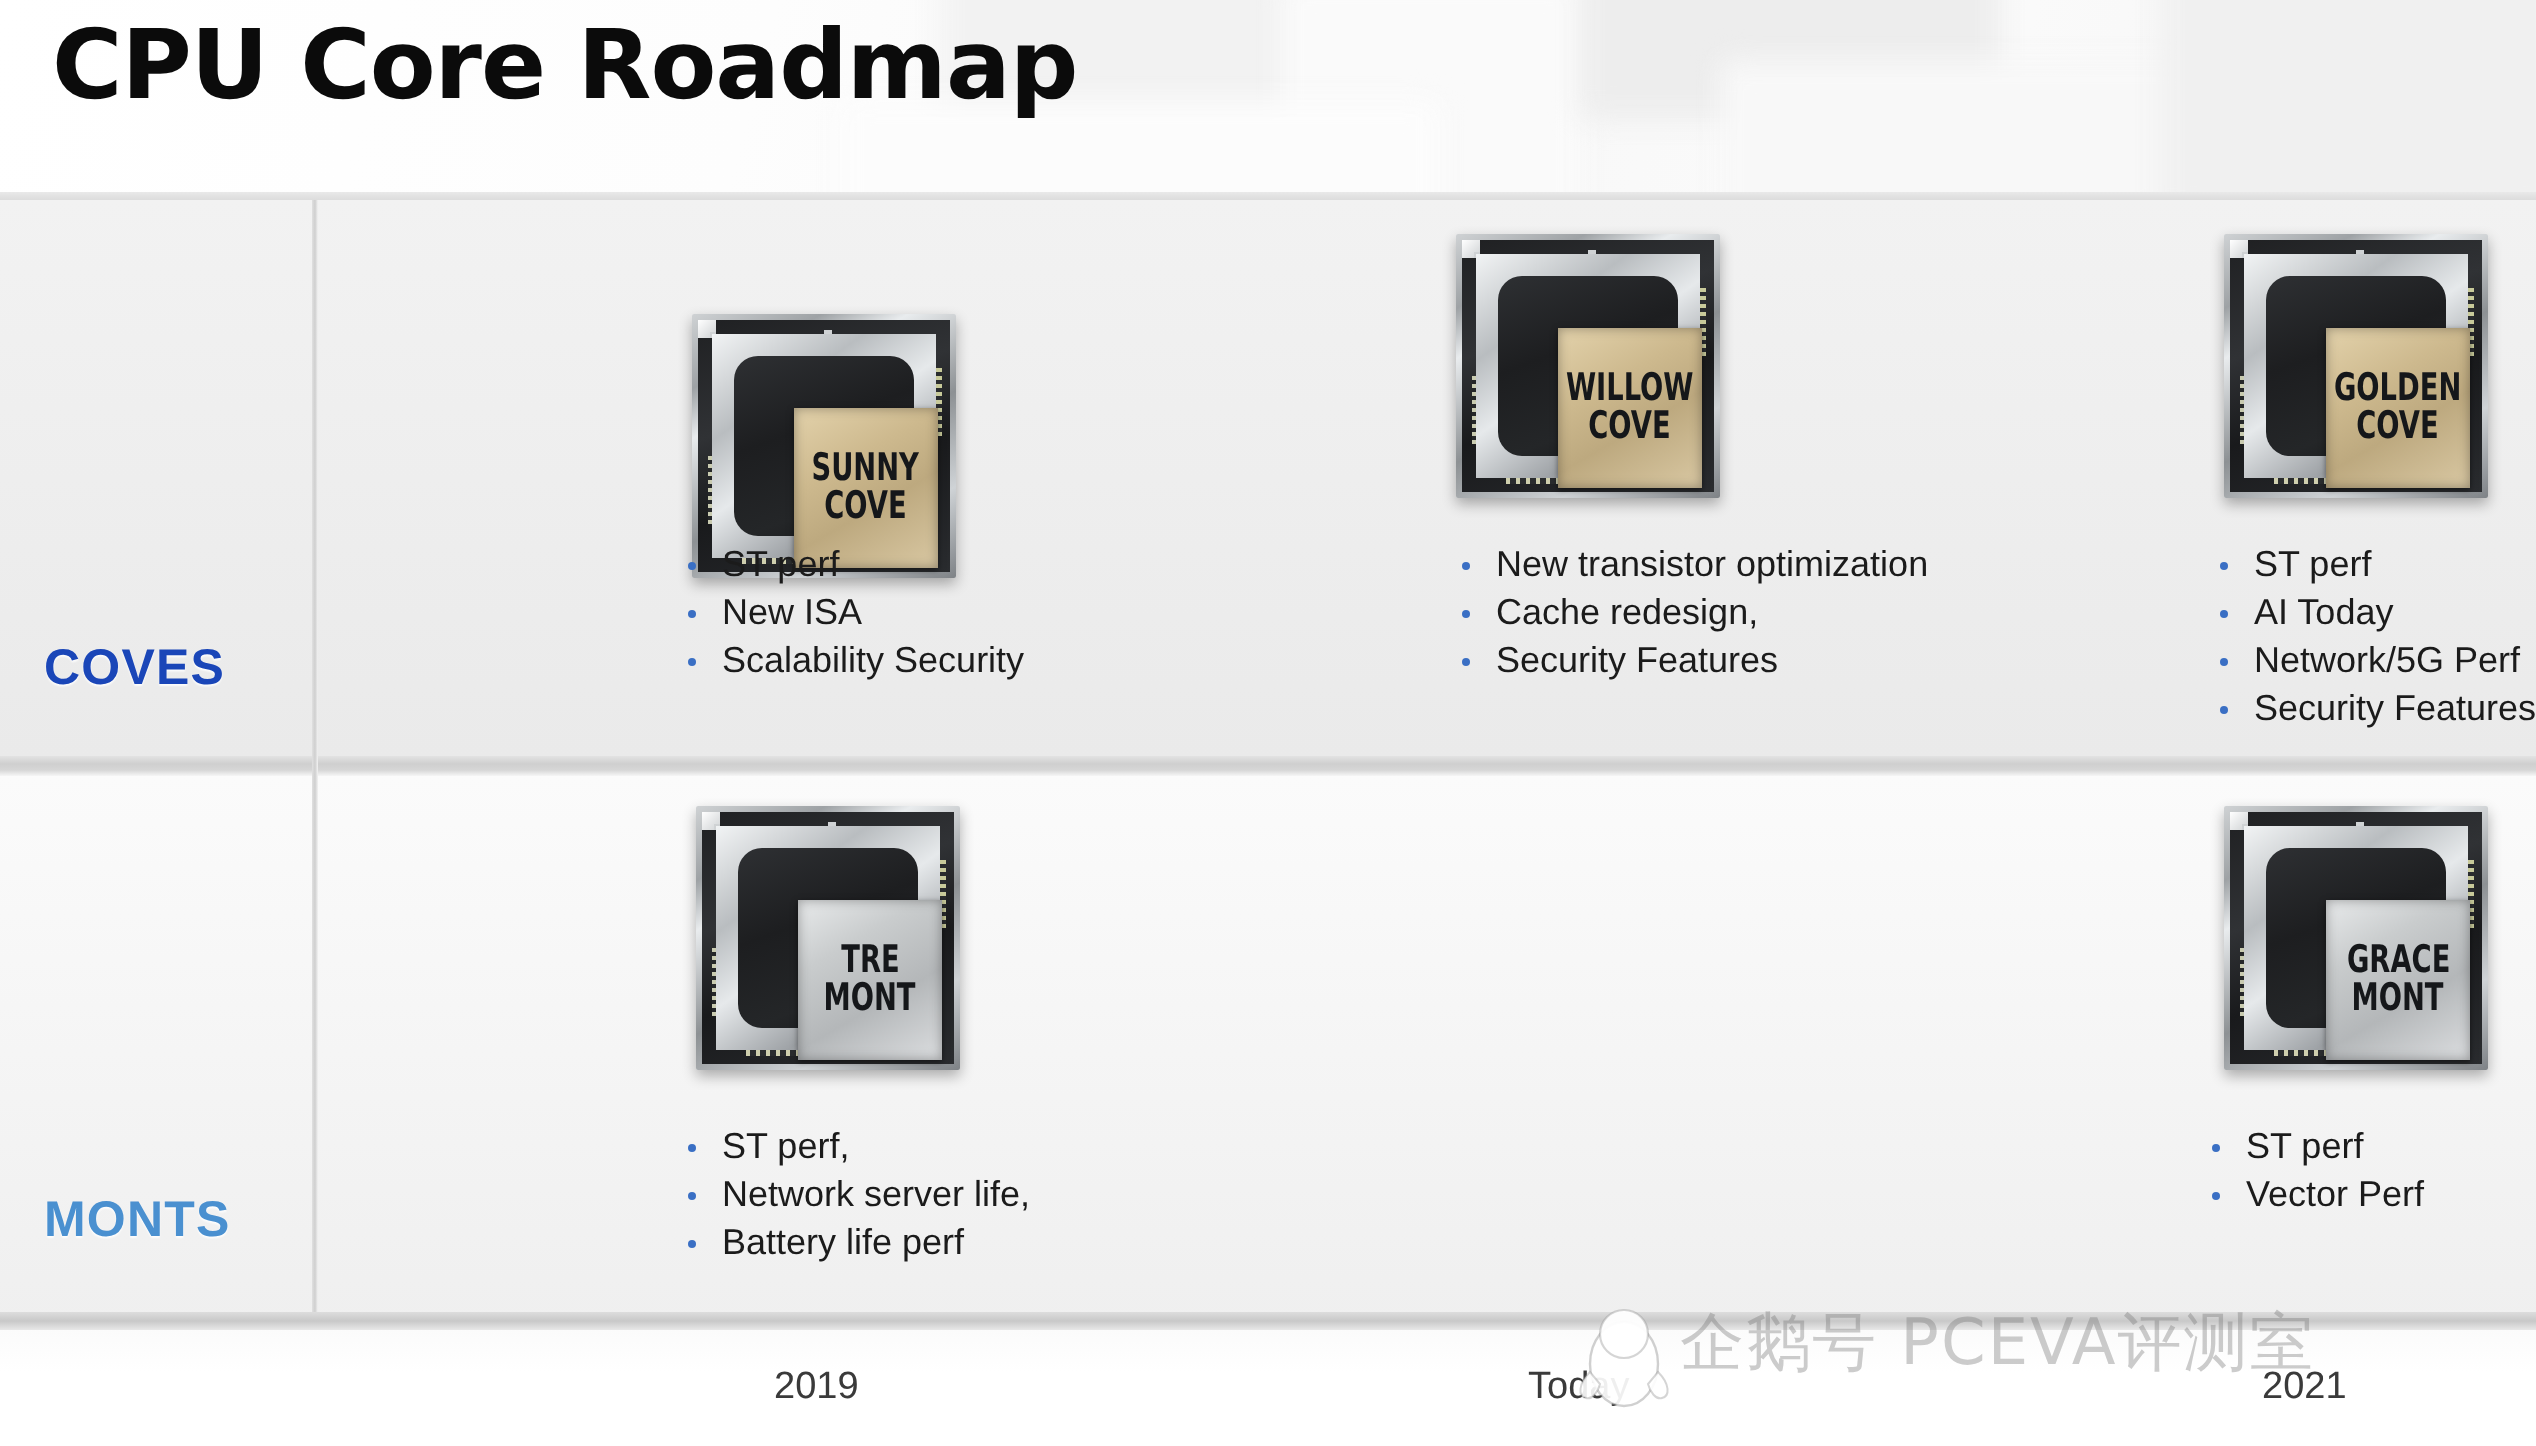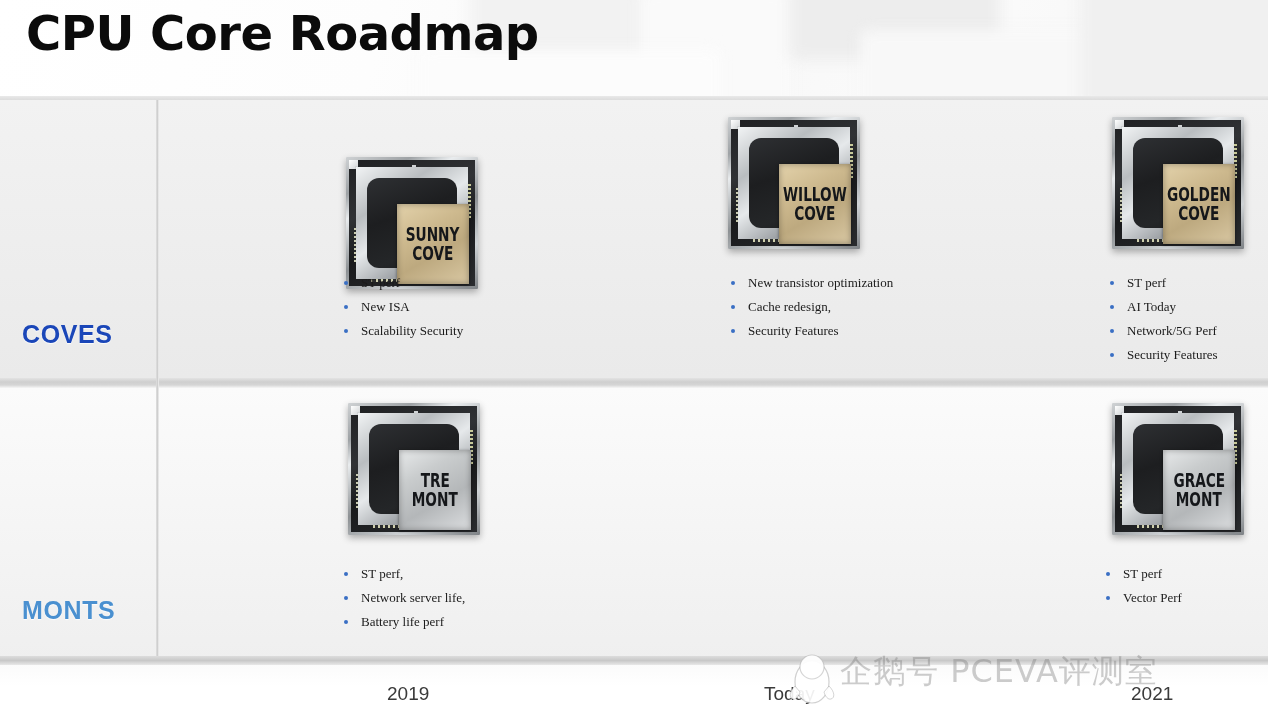--- a/index.html
+++ b/index.html
@@ -114,22 +114,22 @@
     background:repeating-linear-gradient(90deg,#cfcfae 0 2px,#2a2c2e 2px 5px);}
 
   
   .blist{position:absolute;}
   .bitem{display:flex;align-items:flex-start;margin-bottom:3px;}
   .bdot{
     width:4px;height:4px;border-radius:50%;background:#3a6fc4;
     margin-top:9px;margin-right:13px;flex:none;
   }
   .btxt{
-    font-size:13px;color:#1b1b1b;line-height:21px;white-space:nowrap;
-    font-family:Liberation Serif, serif;
+    font-size:18px;color:#1b1b1b;line-height:21px;white-space:nowrap;
+    font-family:Liberation Sans, sans-serif;
     text-align:right;
   }
 
   
   .timeline{
     position:absolute;left:0;top:665px;width:1268px;height:52px;
     background:linear-gradient(180deg,#fbfbfb,#ffffff 40%);
   }
   .tl-label{
     position:absolute;top:18px;font-size:19px;color:#3a3a3a;

